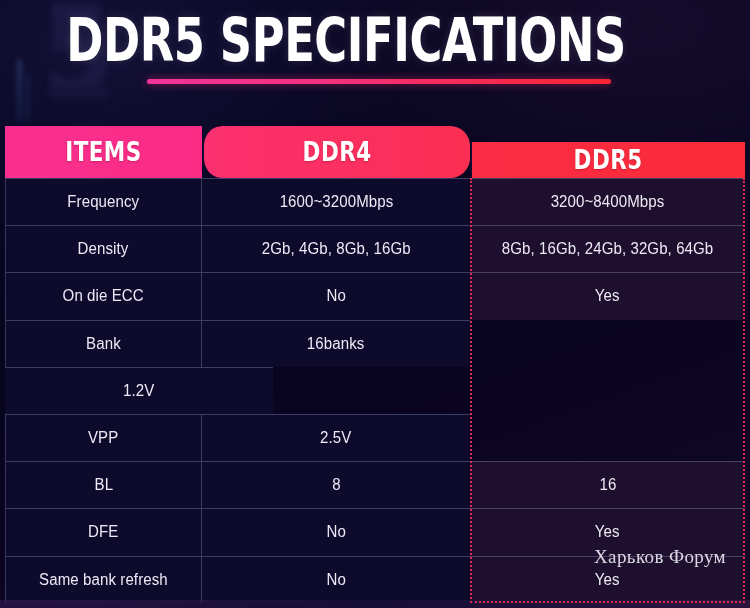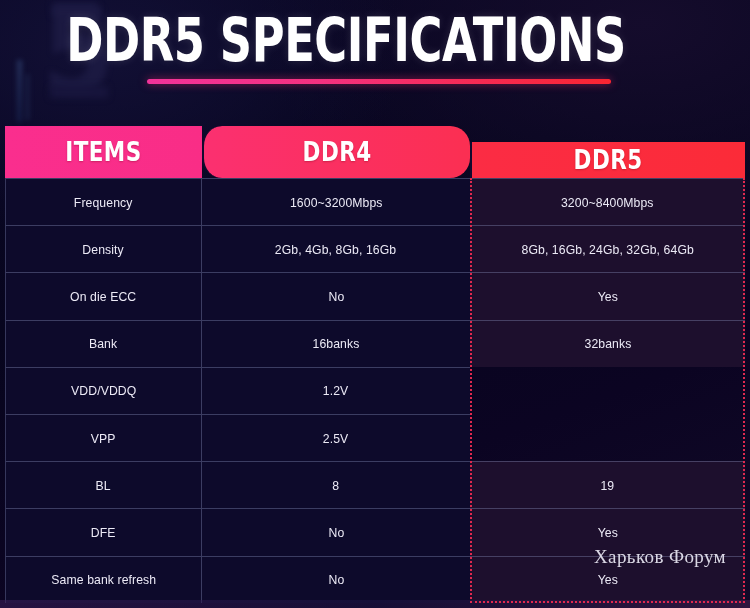--- a/index.html
+++ b/index.html
@@ -148,21 +148,21 @@
     transform: scaleX(0.86) scaleY(1.05);
   }
   .th-items { background: linear-gradient(90deg,#fa2e8e 0%, #f92d86 100%); }
   .th-ddr4  { background: linear-gradient(90deg,#fb3070 0%, #fb2f52 100%); border-radius: 20px; }
   .th-ddr5  { background: linear-gradient(90deg,#fb2c44 0%, #fb2b38 100%); margin-top: 16px; }
   .thead .cell + .cell { border-left: 2px solid #120a2e; }
 
   
   .tbody-row .cell {
     color: #eceaf6;
-    font-size: 13px;
+    font-size: 16px;
     font-weight: 400;
     letter-spacing: .1px;
   }
   .tbody-row .cell span.v {
     display: inline-block;
     transform: scaleX(0.94);
   }
 
   .bg-dark   { background: #0d0a2b; }
   .bg-purple { background: #1d0f2d; }
@@ -281,29 +281,23 @@
         </div>
     </div>
 
     <div class="trow tbody-row">
       <div class="cell c-items bg-dark">
           <span class="v">Bank</span>
         </div>
       <div class="cell c-ddr4 bg-dark">
           <span class="v">16banks</span>
         </div>
-      <div class="cell c-ddr5 bg-purple">
-          <span class="v">32banks</span>
-        </div>
-    </div>
-
-    <div class="trow tbody-row">
-      <div class="cell c-items bg-dark">
-          <span class="v">VDD/VDDQ</span>
-        </div>
+    </div>
+
+    <div class="trow tbody-row">
       <div class="cell c-ddr4 bg-dark">
           <span class="v">1.2V</span>
         </div>
     </div>
 
     <div class="trow tbody-row">
       <div class="cell c-items bg-dark">
           <span class="v">VPP</span>
         </div>
       <div class="cell c-ddr4 bg-dark">
@@ -312,21 +306,21 @@
     </div>
 
     <div class="trow tbody-row">
       <div class="cell c-items bg-dark">
           <span class="v">BL</span>
         </div>
       <div class="cell c-ddr4 bg-dark">
           <span class="v">8</span>
         </div>
       <div class="cell c-ddr5 bg-purple">
-          <span class="v">19</span>
+          <span class="v">16</span>
         </div>
     </div>
 
     <div class="trow tbody-row">
       <div class="cell c-items bg-dark">
           <span class="v">DFE</span>
         </div>
       <div class="cell c-ddr4 bg-dark">
           <span class="v">No</span>
         </div>

